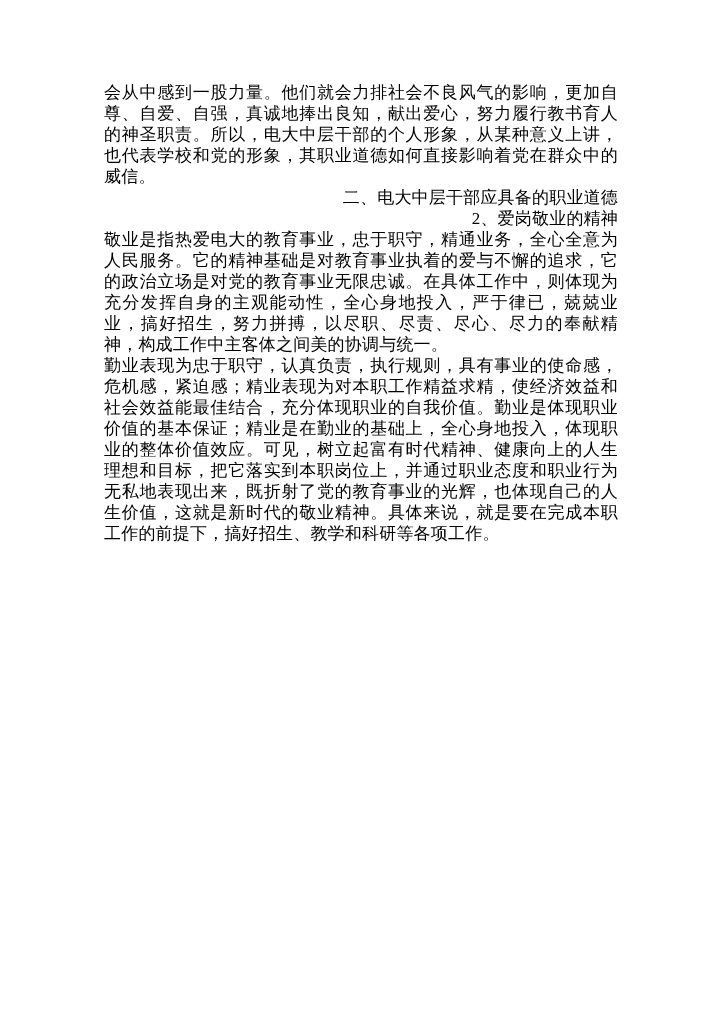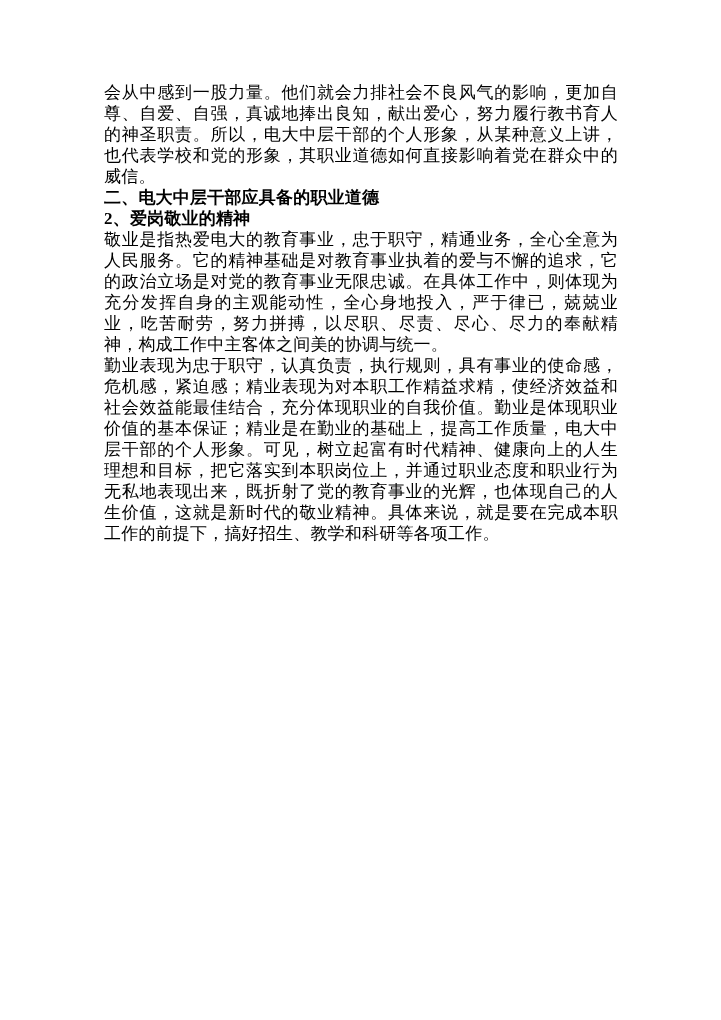--- a/index.html
+++ b/index.html
@@ -24,26 +24,26 @@
     line-height: 21px;
     text-align: justify;
     letter-spacing: 0.2px;
   }
   .para {
     margin: 0;
     padding: 0;
     text-align: justify;
   }
   .para.heading, .para.subheading {
-    text-align: left;
-    font-weight: bold;
+    text-align: right;
+    font-weight: normal;
   }
 </style>
 </head>
 <body>
 
 <div class="page">
   <p class="para">会从中感到一股力量。他们就会力排社会不良风气的影响，更加自尊、自爱、自强，真诚地捧出良知，献出爱心，努力履行教书育人的神圣职责。所以，电大中层干部的个人形象，从某种意义上讲，也代表学校和党的形象，其职业道德如何直接影响着党在群众中的威信。</p>
   <p class="para heading">二、电大中层干部应具备的职业道德</p>
   <p class="para subheading">2、爱岗敬业的精神</p>
-  <p class="para">敬业是指热爱电大的教育事业，忠于职守，精通业务，全心全意为人民服务。它的精神基础是对教育事业执着的爱与不懈的追求，它的政治立场是对党的教育事业无限忠诚。在具体工作中，则体现为充分发挥自身的主观能动性，全心身地投入，严于律已，兢兢业业，吃苦耐劳，努力拼搏，以尽职、尽责、尽心、尽力的奉献精神，构成工作中主客体之间美的协调与统一。</p>
-  <p class="para">勤业表现为忠于职守，认真负责，执行规则，具有事业的使命感，危机感，紧迫感；精业表现为对本职工作精益求精，使经济效益和社会效益能最佳结合，充分体现职业的自我价值。勤业是体现职业价值的基本保证；精业是在勤业的基础上，提高工作质量，电大中层干部的个人形象。可见，树立起富有时代精神、健康向上的人生理想和目标，把它落实到本职岗位上，并通过职业态度和职业行为无私地表现出来，既折射了党的教育事业的光辉，也体现自己的人生价值，这就是新时代的敬业精神。具体来说，就是要在完成本职工作的前提下，搞好招生、教学和科研等各项工作。</p>
+  <p class="para">敬业是指热爱电大的教育事业，忠于职守，精通业务，全心全意为人民服务。它的精神基础是对教育事业执着的爱与不懈的追求，它的政治立场是对党的教育事业无限忠诚。在具体工作中，则体现为充分发挥自身的主观能动性，全心身地投入，严于律已，兢兢业业，搞好招生，努力拼搏，以尽职、尽责、尽心、尽力的奉献精神，构成工作中主客体之间美的协调与统一。</p>
+  <p class="para">勤业表现为忠于职守，认真负责，执行规则，具有事业的使命感，危机感，紧迫感；精业表现为对本职工作精益求精，使经济效益和社会效益能最佳结合，充分体现职业的自我价值。勤业是体现职业价值的基本保证；精业是在勤业的基础上，全心身地投入，体现职业的整体价值效应。可见，树立起富有时代精神、健康向上的人生理想和目标，把它落实到本职岗位上，并通过职业态度和职业行为无私地表现出来，既折射了党的教育事业的光辉，也体现自己的人生价值，这就是新时代的敬业精神。具体来说，就是要在完成本职工作的前提下，搞好招生、教学和科研等各项工作。</p>
 </div>
 
 </body></html>

